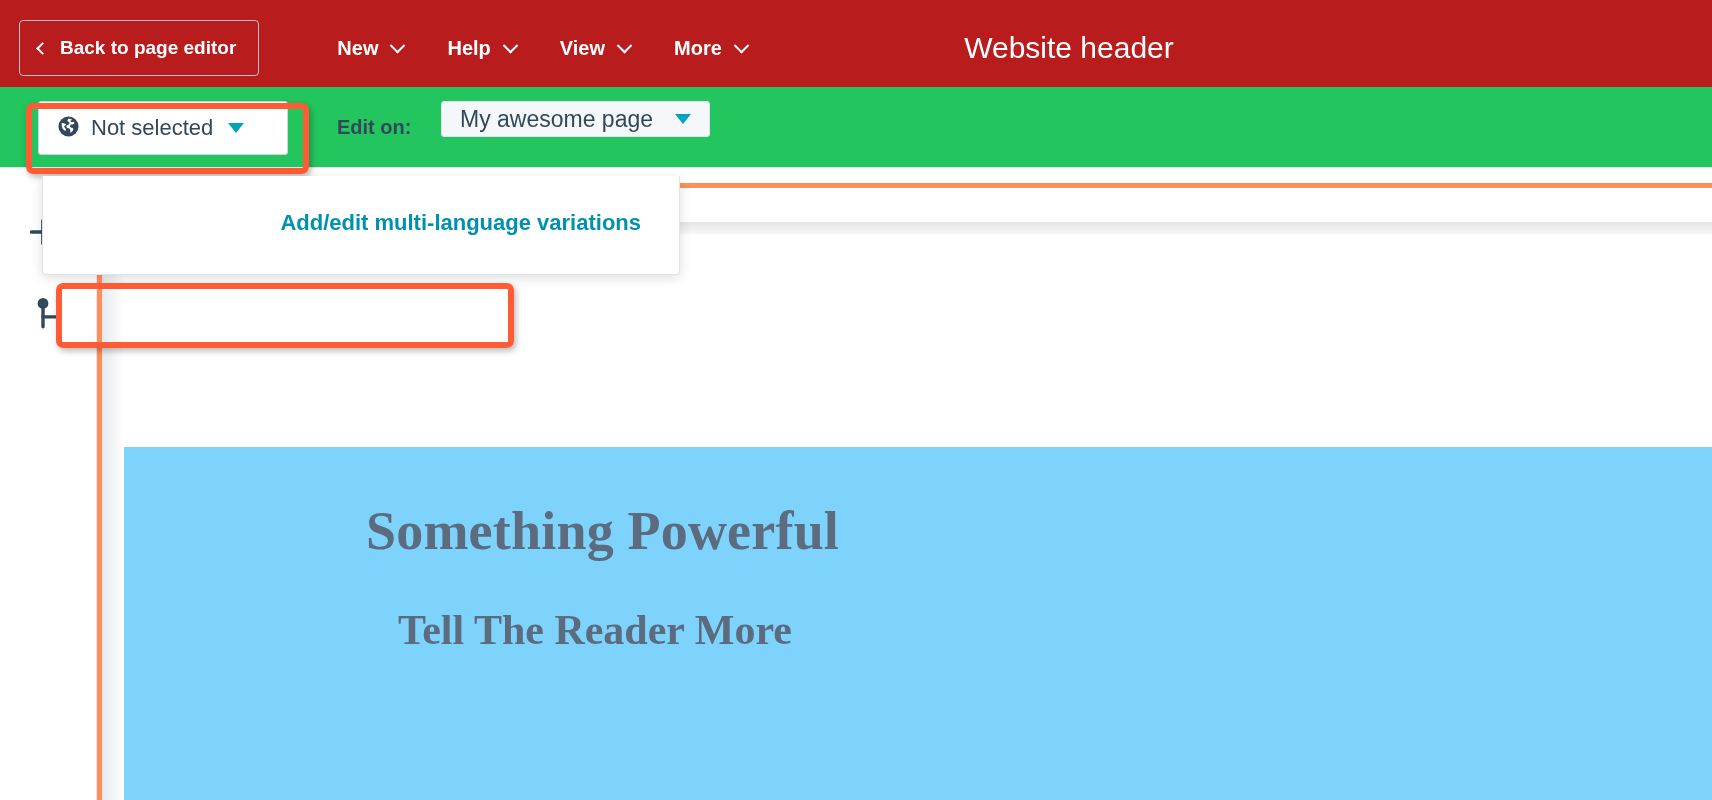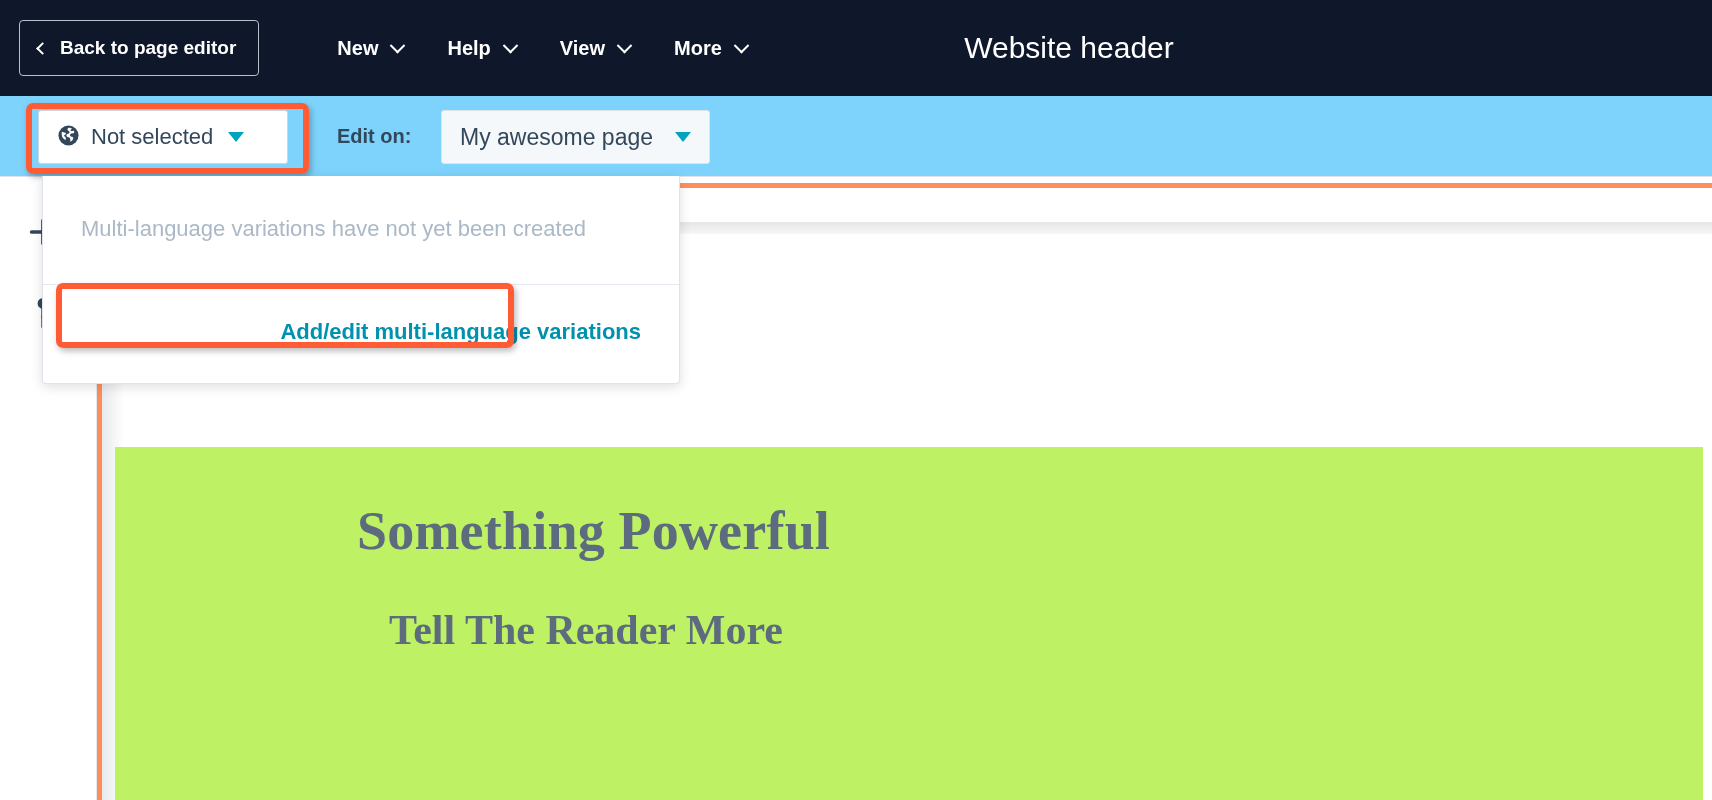--- a/index.html
+++ b/index.html
@@ -17,21 +17,21 @@
     width: 1712px;
     height: 800px;
     overflow: hidden;
   }
 
   
   .topbar {
     position: absolute;
     left: 0; top: 0;
     width: 1712px; height: 96px;
-    background: #0f172a;
+    background: #b91c1c;
     display: flex;
     align-items: center;
   }
 
   .back-btn {
     margin-left: 19px;
     height: 56px;
     padding: 0 22px 0 18px;
     border: 1px solid #b9c0ca;
     border-radius: 4px;
@@ -88,23 +88,23 @@
     color: #ffffff;
     font-size: 30px;
     font-weight: 400;
     pointer-events: none;
     padding-left: 430px;
   }
 
   
   .toolbar2 {
     position: absolute;
-    left: 0; top: 96px;
+    left: 0; top: 87px;
     width: 1712px; height: 81px;
-    background: #7dd3fc;
+    background: #22c55e;
     border-bottom: 1px solid #dfe3eb;
     display: flex;
     align-items: center;
   }
 
   .lang-select {
     position: absolute;
     left: 38px; top: 14px;
     height: 54px;
     min-width: 250px;
@@ -156,21 +156,21 @@
     transform: translateY(-50%);
     font-size: 20px;
     font-weight: bold;
     color: #33475b;
     white-space: nowrap;
   }
 
   .page-select {
     position: absolute;
     left: 441px; top: 14px;
-    height: 54px;
+    height: 36px;
     padding: 0 18px;
     background: #f5f8fa;
     border: 1px solid #dfe3eb;
     border-radius: 3px;
     display: flex;
     align-items: center;
     gap: 18px;
     cursor: pointer;
   }
   .page-select .label {
@@ -279,23 +279,23 @@
   }
   .preview-shadow {
     position: absolute;
     left: 124px; top: 45px;
     width: 1588px; height: 18px;
     background: linear-gradient(180deg, rgba(0,0,0,0.10), rgba(0,0,0,0));
   }
 
   .hero {
     position: absolute;
-    left: 115px; top: 270px;
+    left: 124px; top: 270px;
     width: 1588px; height: 353px;
-    background: #bef264;
+    background: #7dd3fc;
   }
   .hero h1 {
     position: absolute;
     left: 242px; top: 53px;
     font-family: "Liberation Serif", serif;
     font-size: 54px;
     font-weight: bold;
     color: #5c6b7e;
     letter-spacing: 0.2px;
     white-space: nowrap;
@@ -458,20 +458,19 @@
     <div class="preview-shadow"></div>
     <div class="preview-top"></div>
 
     <div class="hero">
       <h1>Something Powerful</h1>
       <h2>Tell The Reader More</h2>
     </div>
   </div>
 
   <div class="dropdown">
-    <div class="dd-empty">Multi-language variations have not yet been created</div>
     <div class="dd-action">Add/edit multi-language variations</div>
   </div>
 
   <div class="hl-lang"></div>
   <div class="hl-action"></div>
 
 </div>
 
 </body></html>

